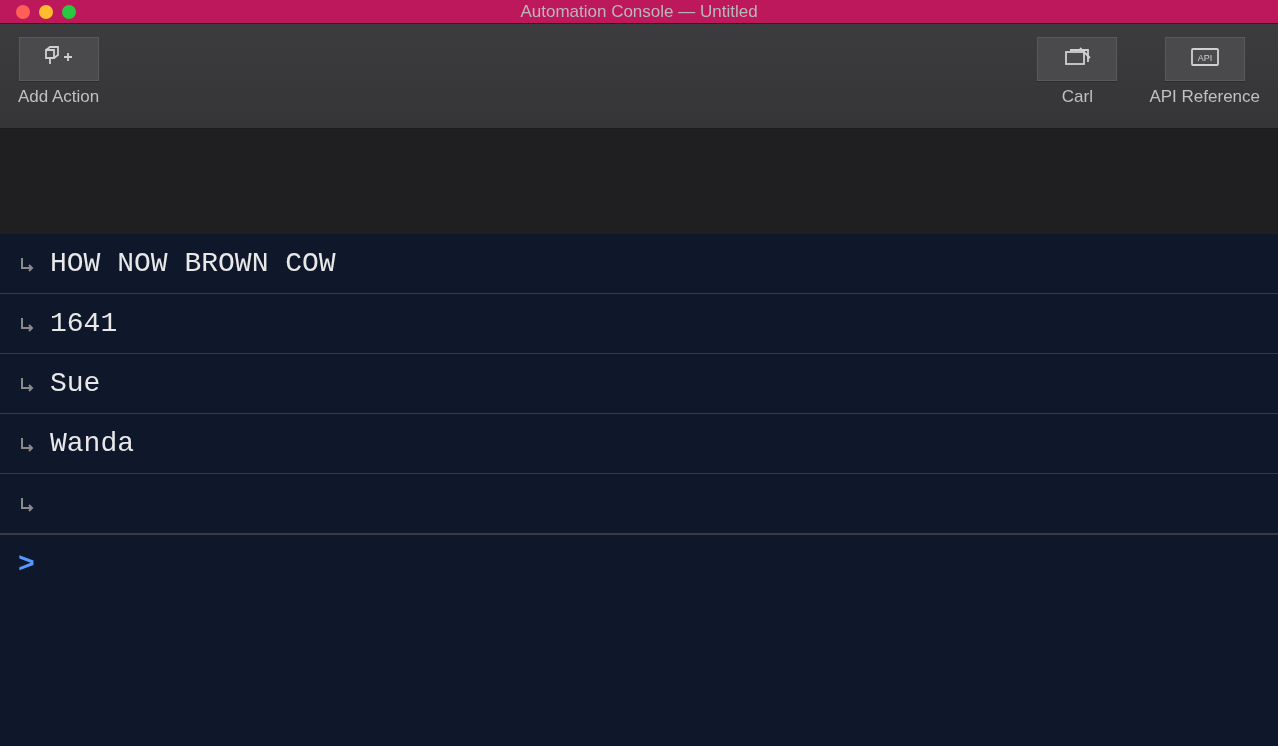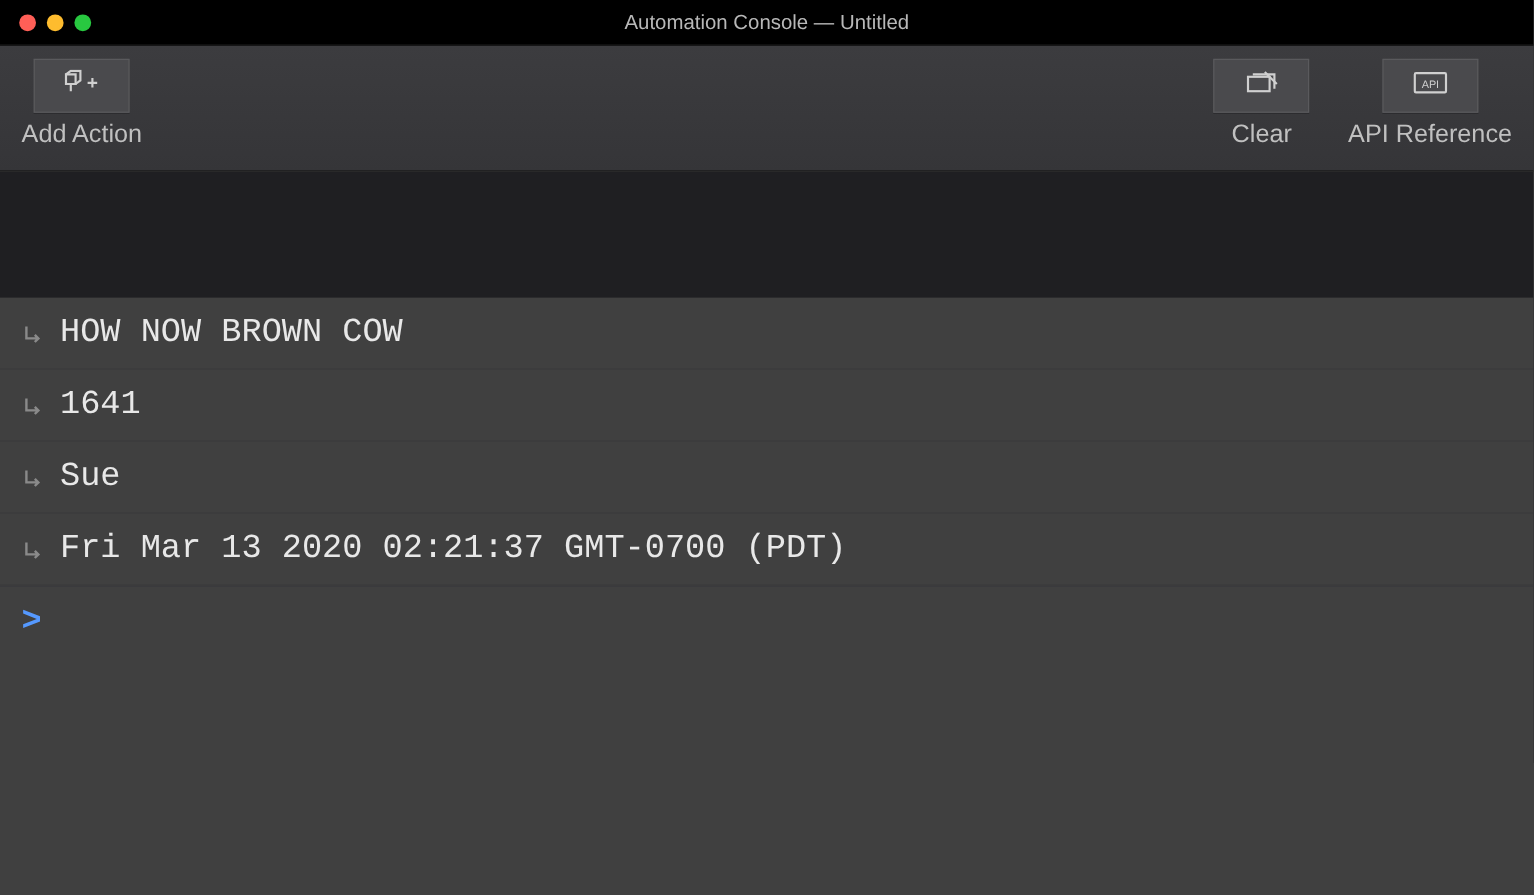--- a/index.html
+++ b/index.html
@@ -10,22 +10,22 @@
     body {
       background: #2b2b2e;
       width: 1278px;
       height: 746px;
       font-family: -apple-system, BlinkMacSystemFont, "Segoe UI", sans-serif;
       overflow: hidden;
       display: flex;
       flex-direction: column;
     }
     .titlebar {
-      height: 38px;
-      background: #000000;
+      height: 24px;
+      background: #be185d;
       display: flex;
       align-items: center;
       position: relative;
       border-bottom: 1px solid #1a1a1a;
     }
     .traffic-lights {
       display: flex;
       gap: 9px;
       padding-left: 16px;
     }
@@ -80,25 +80,25 @@
       justify-content: center;
       cursor: pointer;
       box-shadow: 0 1px 0 rgba(0,0,0,0.2);
     }
     .toolbar-btn svg {
       width: 34px;
       height: 22px;
     }
     .toolbar-label {
       color: #c0c0c0;
-      font-size: 21px;
+      font-size: 17px;
     }
     .console-area {
       flex: 1;
-      background: #404040;
+      background: #0f172a;
       display: flex;
       flex-direction: column;
       overflow: hidden;
     }
     .console-spacer {
       height: 105px;
       background: #1f1f22;
     }
     .output-row {
       display: flex;
@@ -178,21 +178,21 @@
     <div class="toolbar-item">
       <div class="toolbar-btn">
         <span>
           <svg viewBox="0 0 34 22" fill="none" stroke="#d0d0d0" stroke-width="1.8">
             <rect x="6" y="6" width="18" height="12"></rect>
             <path d="M10 4 L28 4 L28 16"></path>
             <path d="M20 2 L30 12"></path>
           </svg>
         </span>
       </div>
-      <div class="toolbar-label">Clear</div>
+      <div class="toolbar-label">Carl</div>
     </div>
     <div class="toolbar-item">
       <div class="toolbar-btn">
         <span>
           <svg viewBox="0 0 34 22" fill="none" stroke="#d0d0d0" stroke-width="1.8">
             <rect x="4" y="3" width="26" height="16" rx="1"></rect>
             <text x="17" y="15" text-anchor="middle" font-size="9" fill="#d0d0d0" stroke="none" font-family="sans-serif">API</text>
           </svg>
         </span>
       </div>
@@ -227,20 +227,27 @@
           </svg>
         </span>
         <span>Sue</span>
       </div>
       <div class="output-row">
         <span class="output-icon">
           <svg viewBox="0 0 18 18" fill="none" stroke="#8a8a8a" stroke-width="2">
             <path d="M4 3 L4 13 L14 13 M11 10 L14 13 L11 16"></path>
           </svg>
         </span>
-        <span>Fri Mar 13 2020 02:21:37 GMT-0700 (PDT)</span>
+        <span>Wanda</span>
+      </div>
+      <div class="output-row">
+        <span class="output-icon">
+          <svg viewBox="0 0 18 18" fill="none" stroke="#8a8a8a" stroke-width="2">
+            <path d="M4 3 L4 13 L14 13 M11 10 L14 13 L11 16"></path>
+          </svg>
+        </span>
       </div>
     </div>
   <div class="prompt-row">
     <span class="prompt-char">&gt;</span>
     <input class="prompt-input" type="text" value="" style="">
   </div>
 </div>
 
 </body></html>

